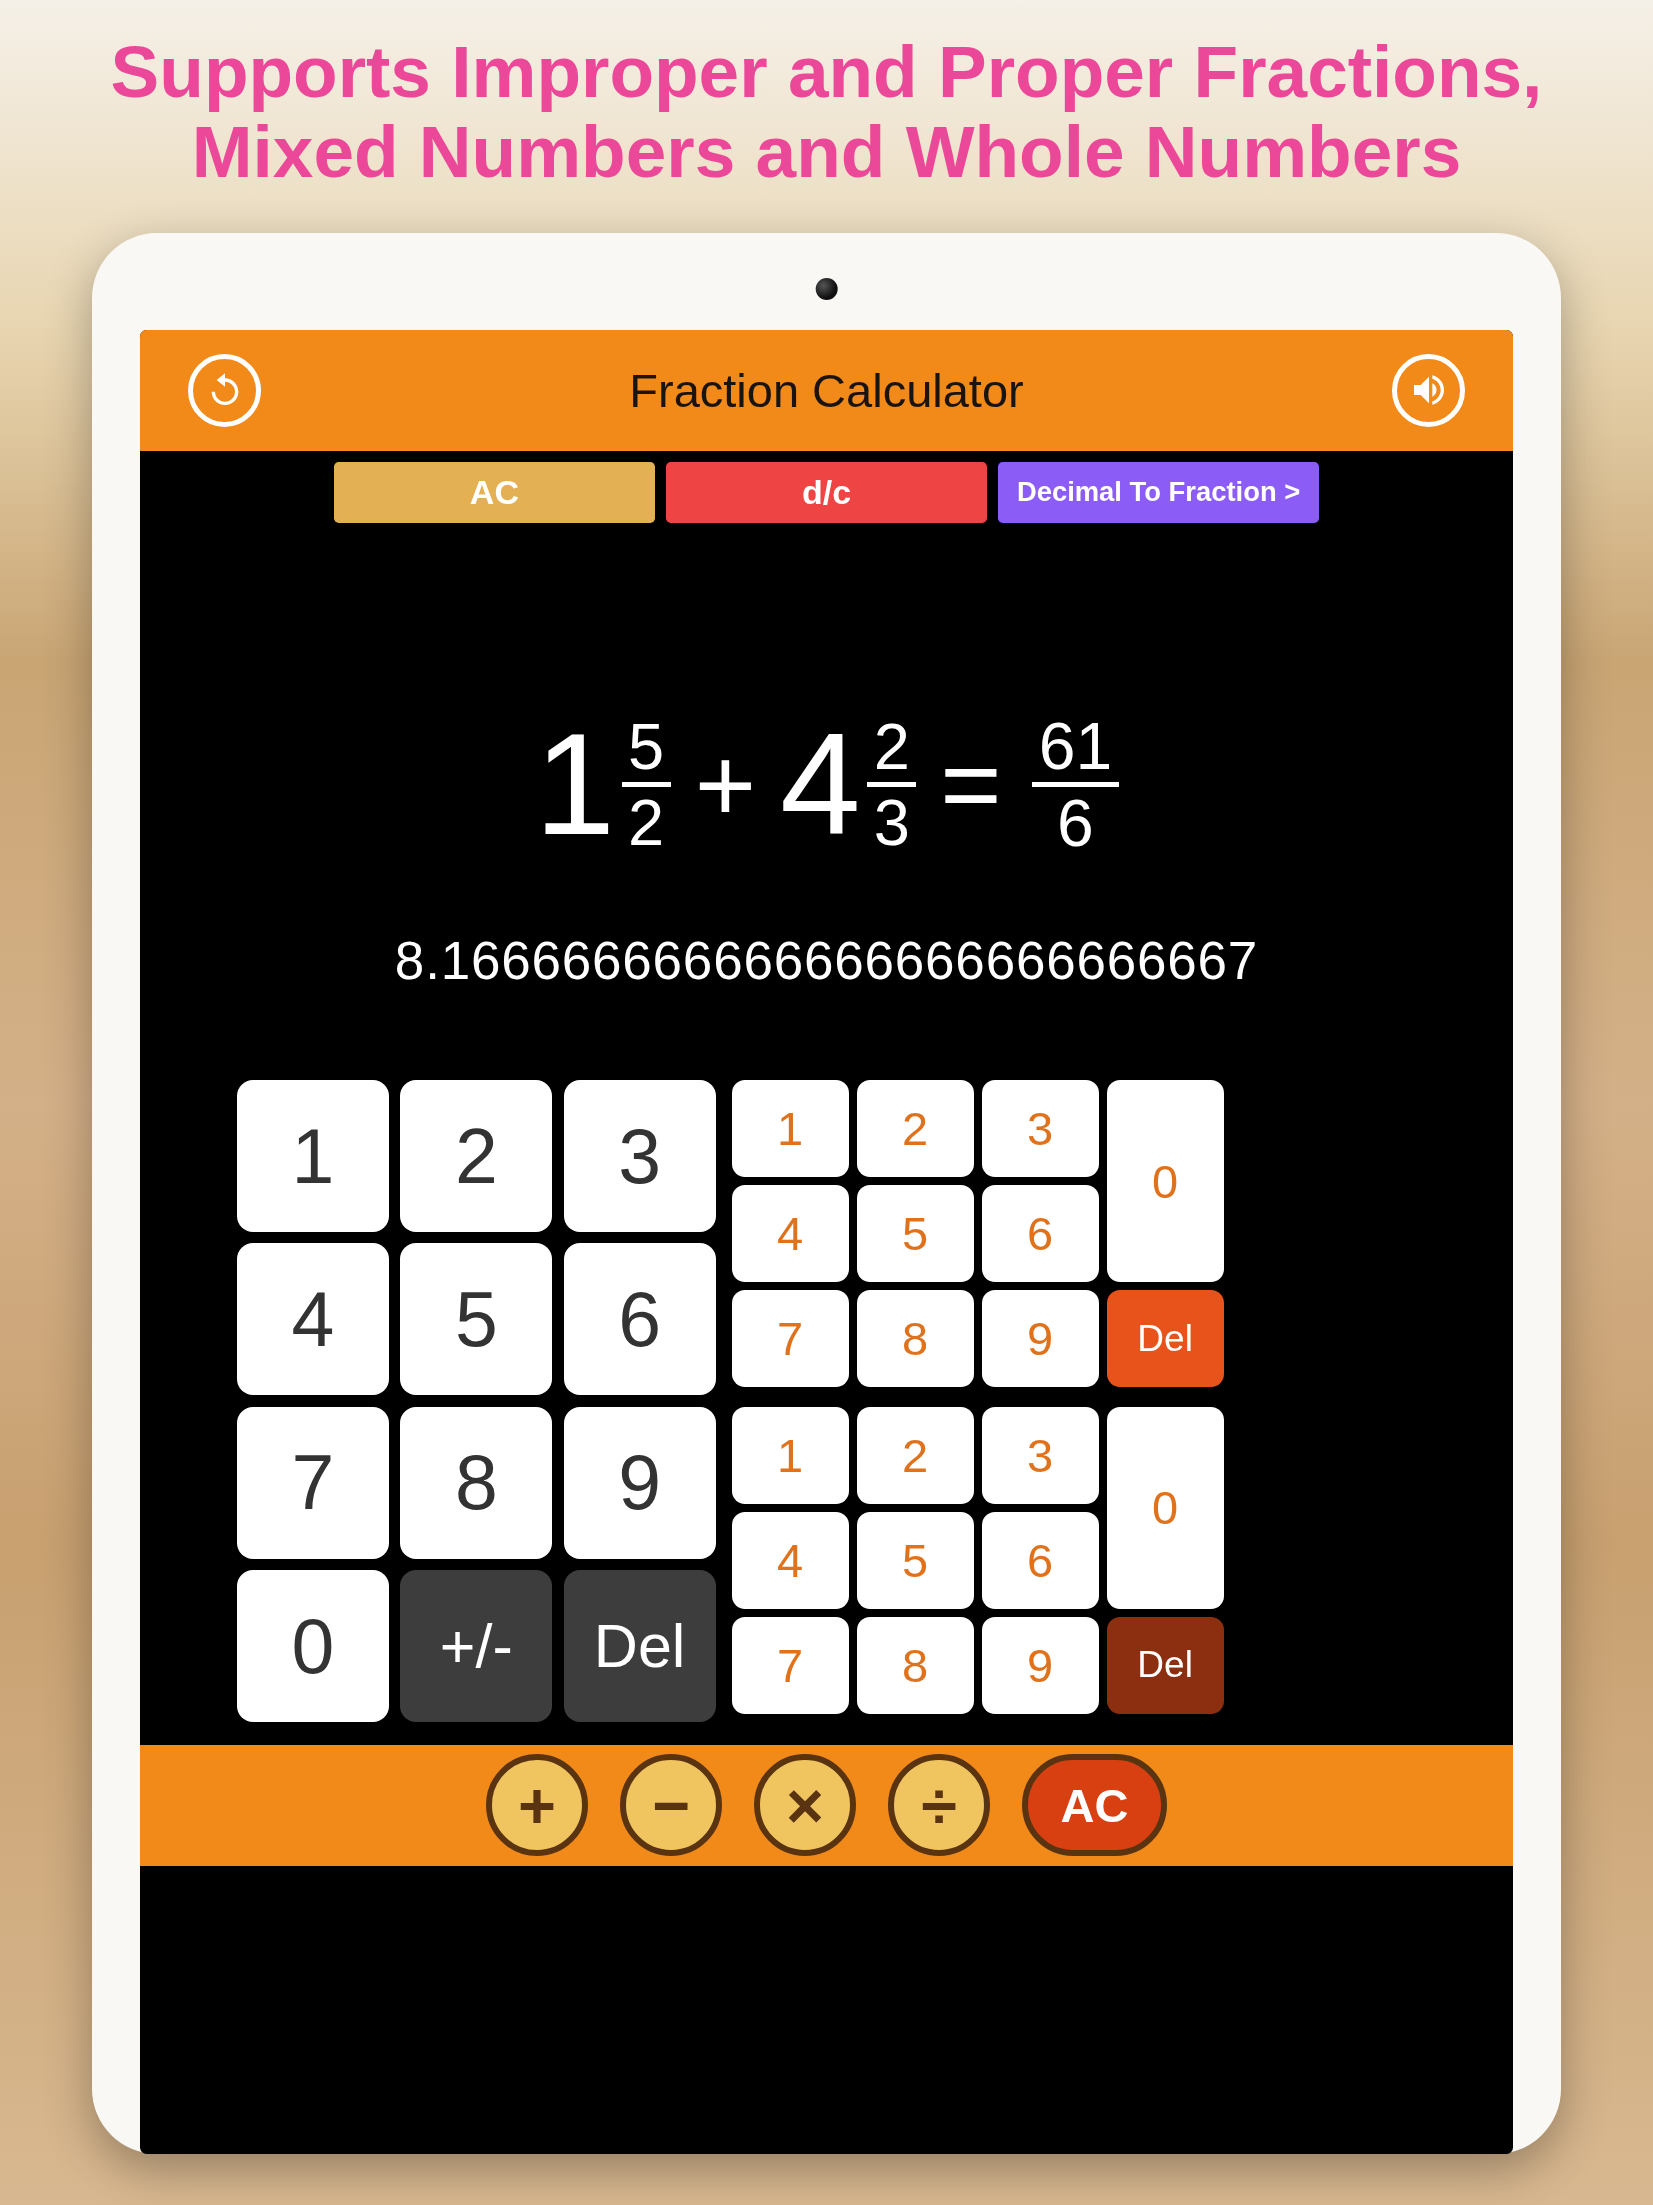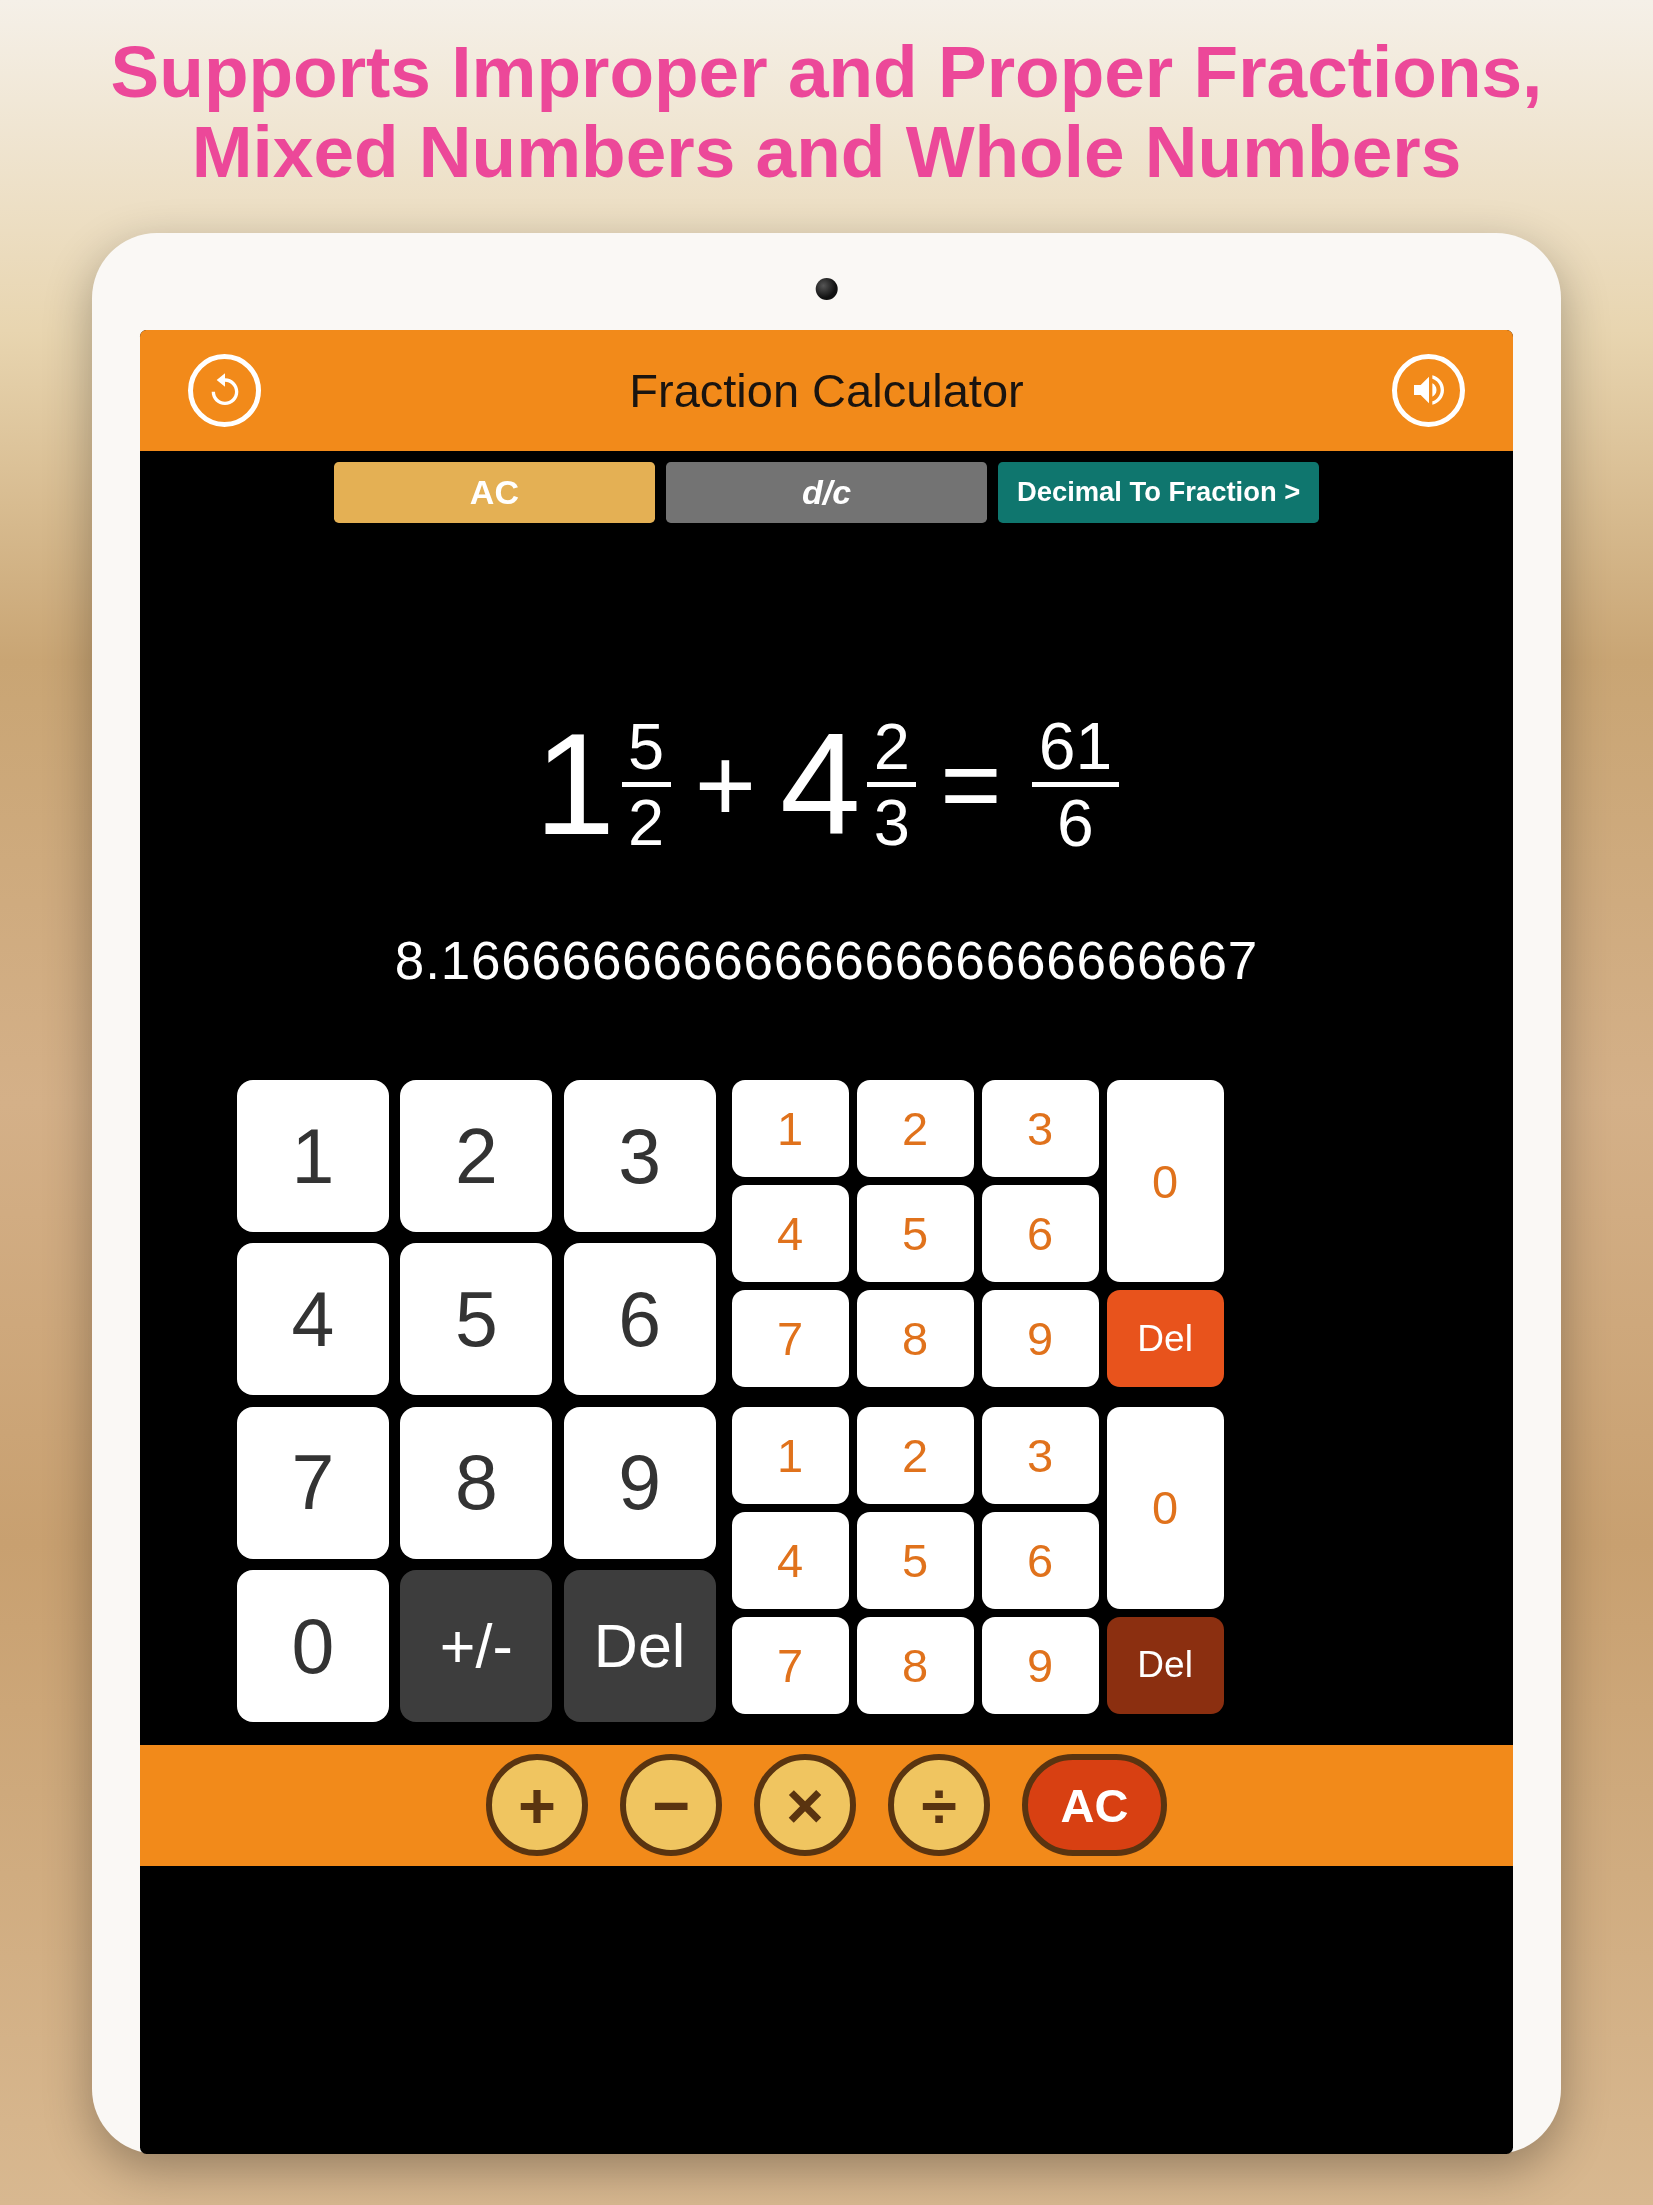--- a/index.html
+++ b/index.html
@@ -59,22 +59,22 @@
   background: #000;
   display: flex; gap: 11.3px;
   padding: 11.3px 194px;
 }
 .tab {
   flex: 1; height: 61px; border-radius: 4.8px;
   display: flex; align-items: center; justify-content: center;
   font-size: 34px; font-weight: 600; color: #fff;
 }
 .tab-ac { background: #e4b054; }
-.tab-dc { background: #737373; font-style: italic; }
-.tab-dec { background: #0f766e; font-size: 27.4px; }
+.tab-dc { background: #ef4444; }
+.tab-dec { background: #8b5cf6; font-size: 27.4px; }
 .display {
   flex: 0 0 auto;
   padding: 178px 48px 32px;
 }
 .equation {
   display: flex; align-items: center; justify-content: center;
   color: #fff; font-size: 113px;
   gap: 24px;
 }
 .mixed { display: inline-flex; align-items: center; }

